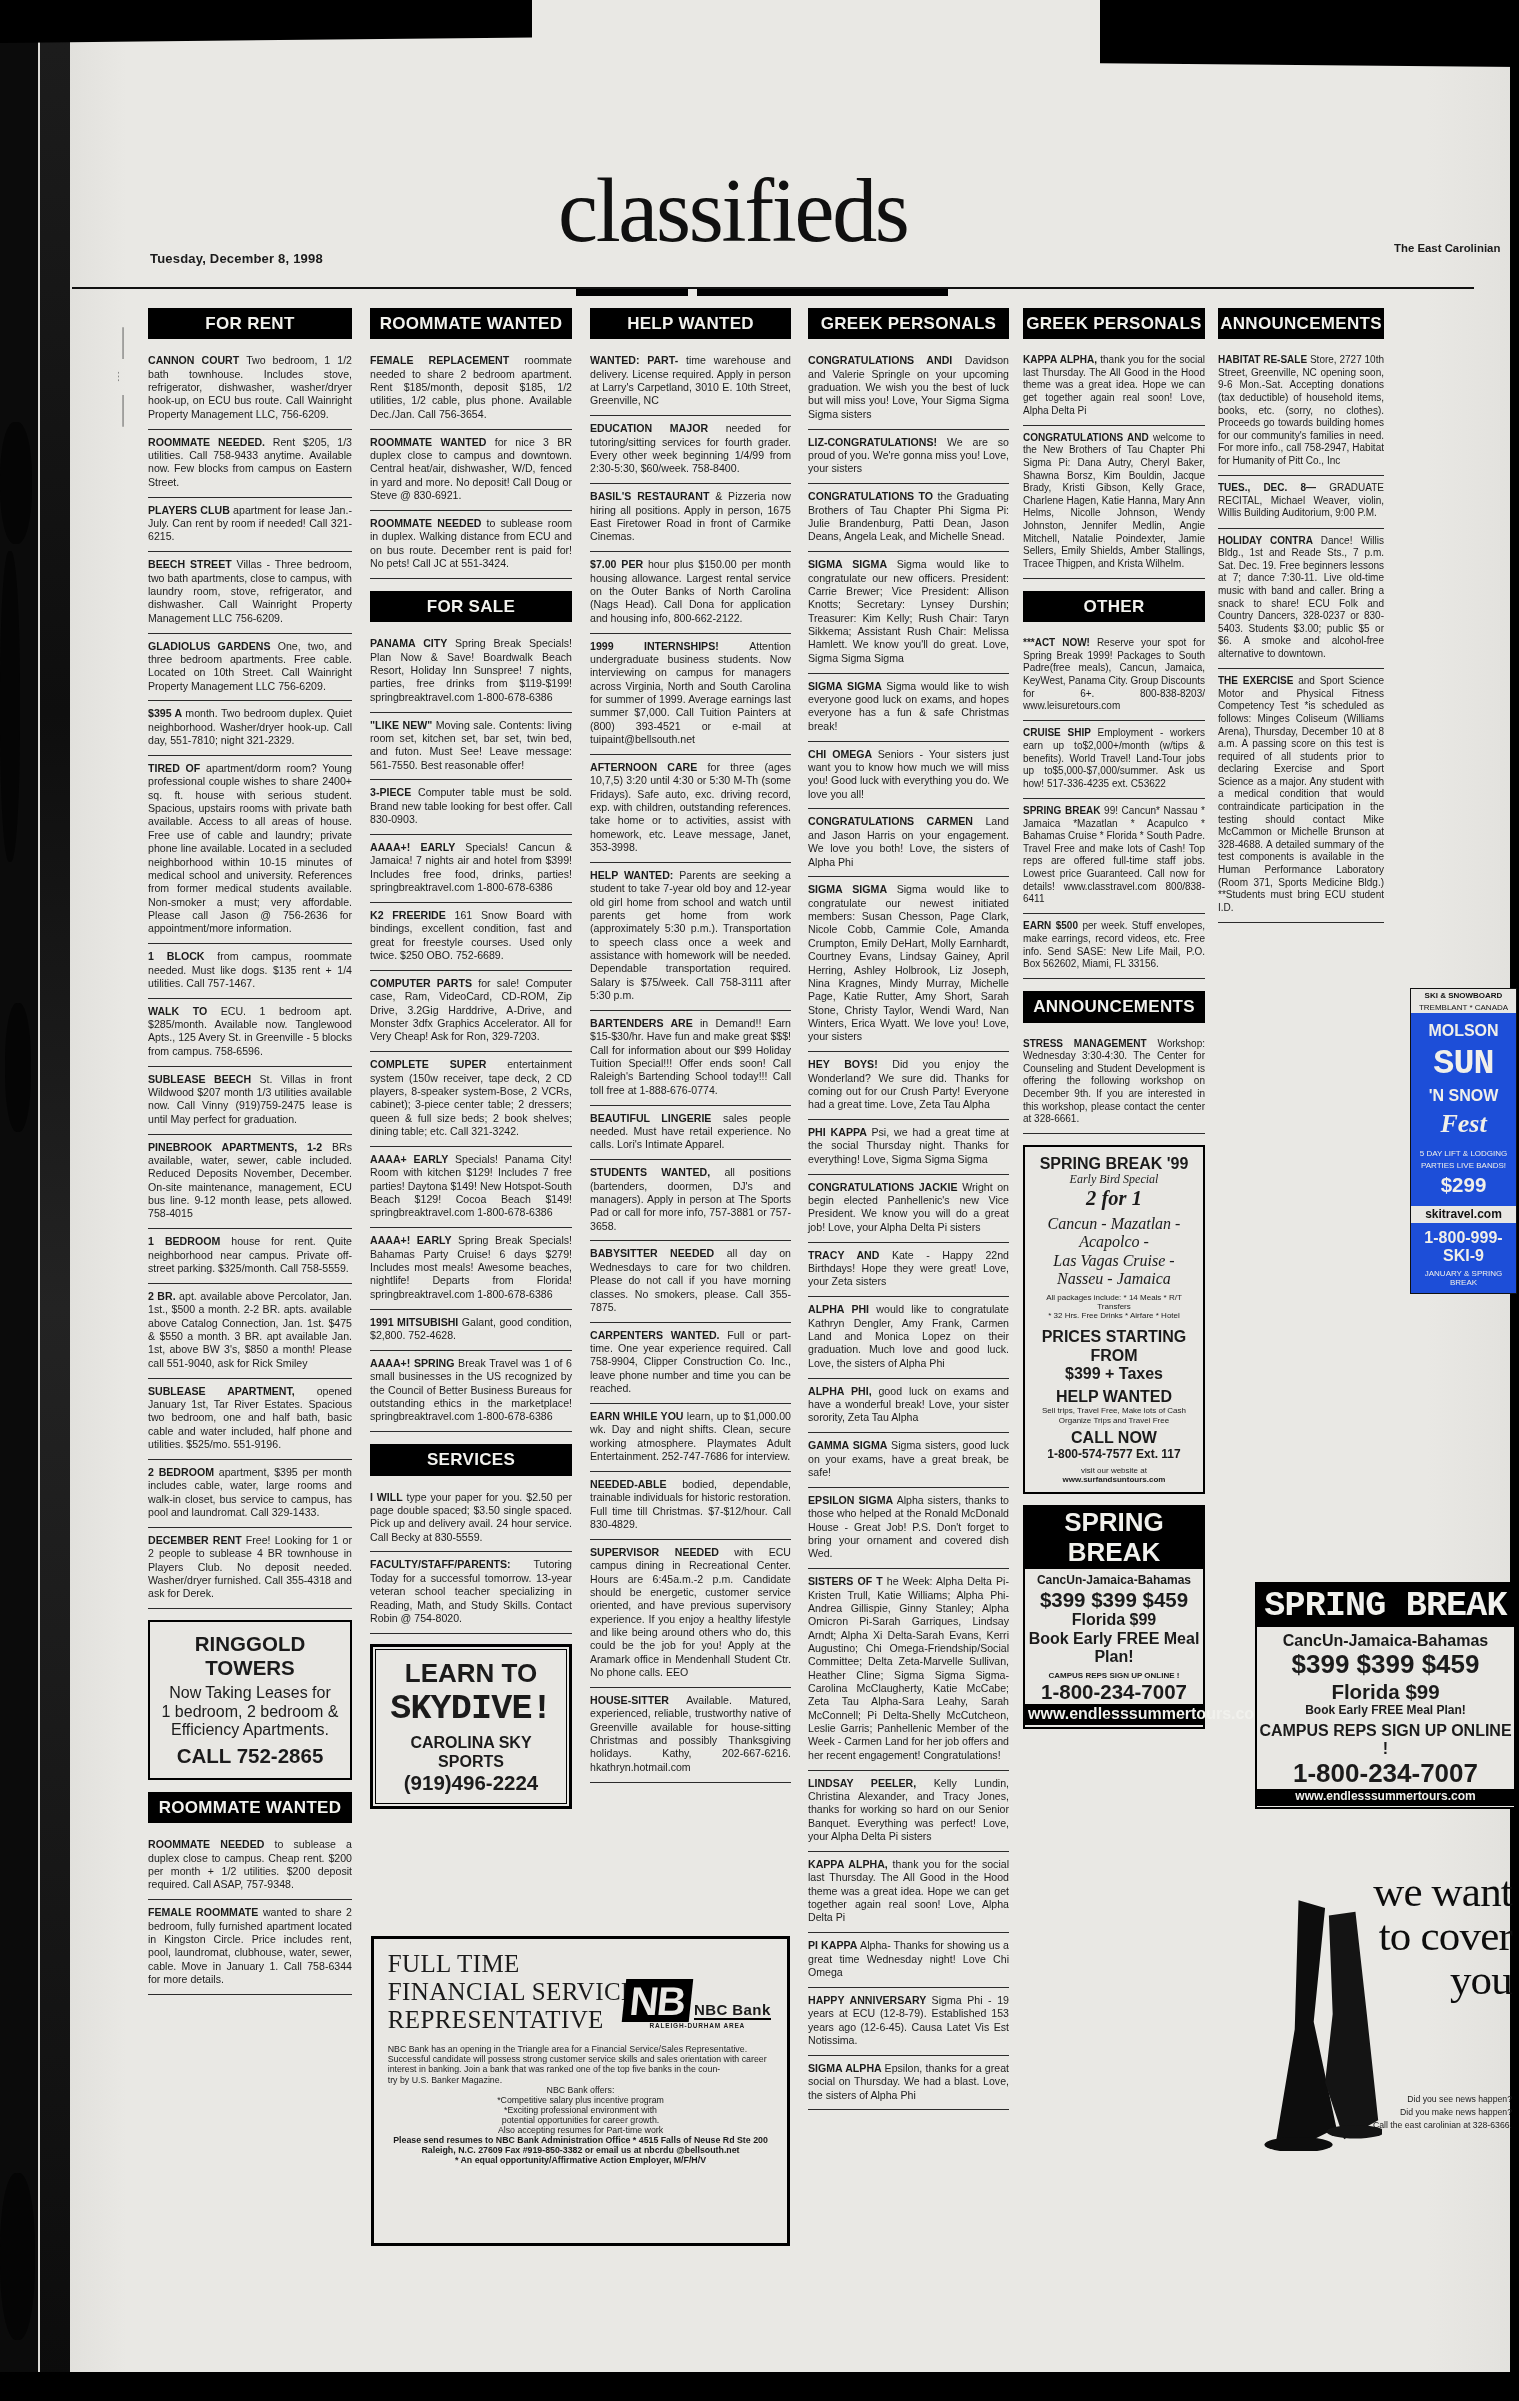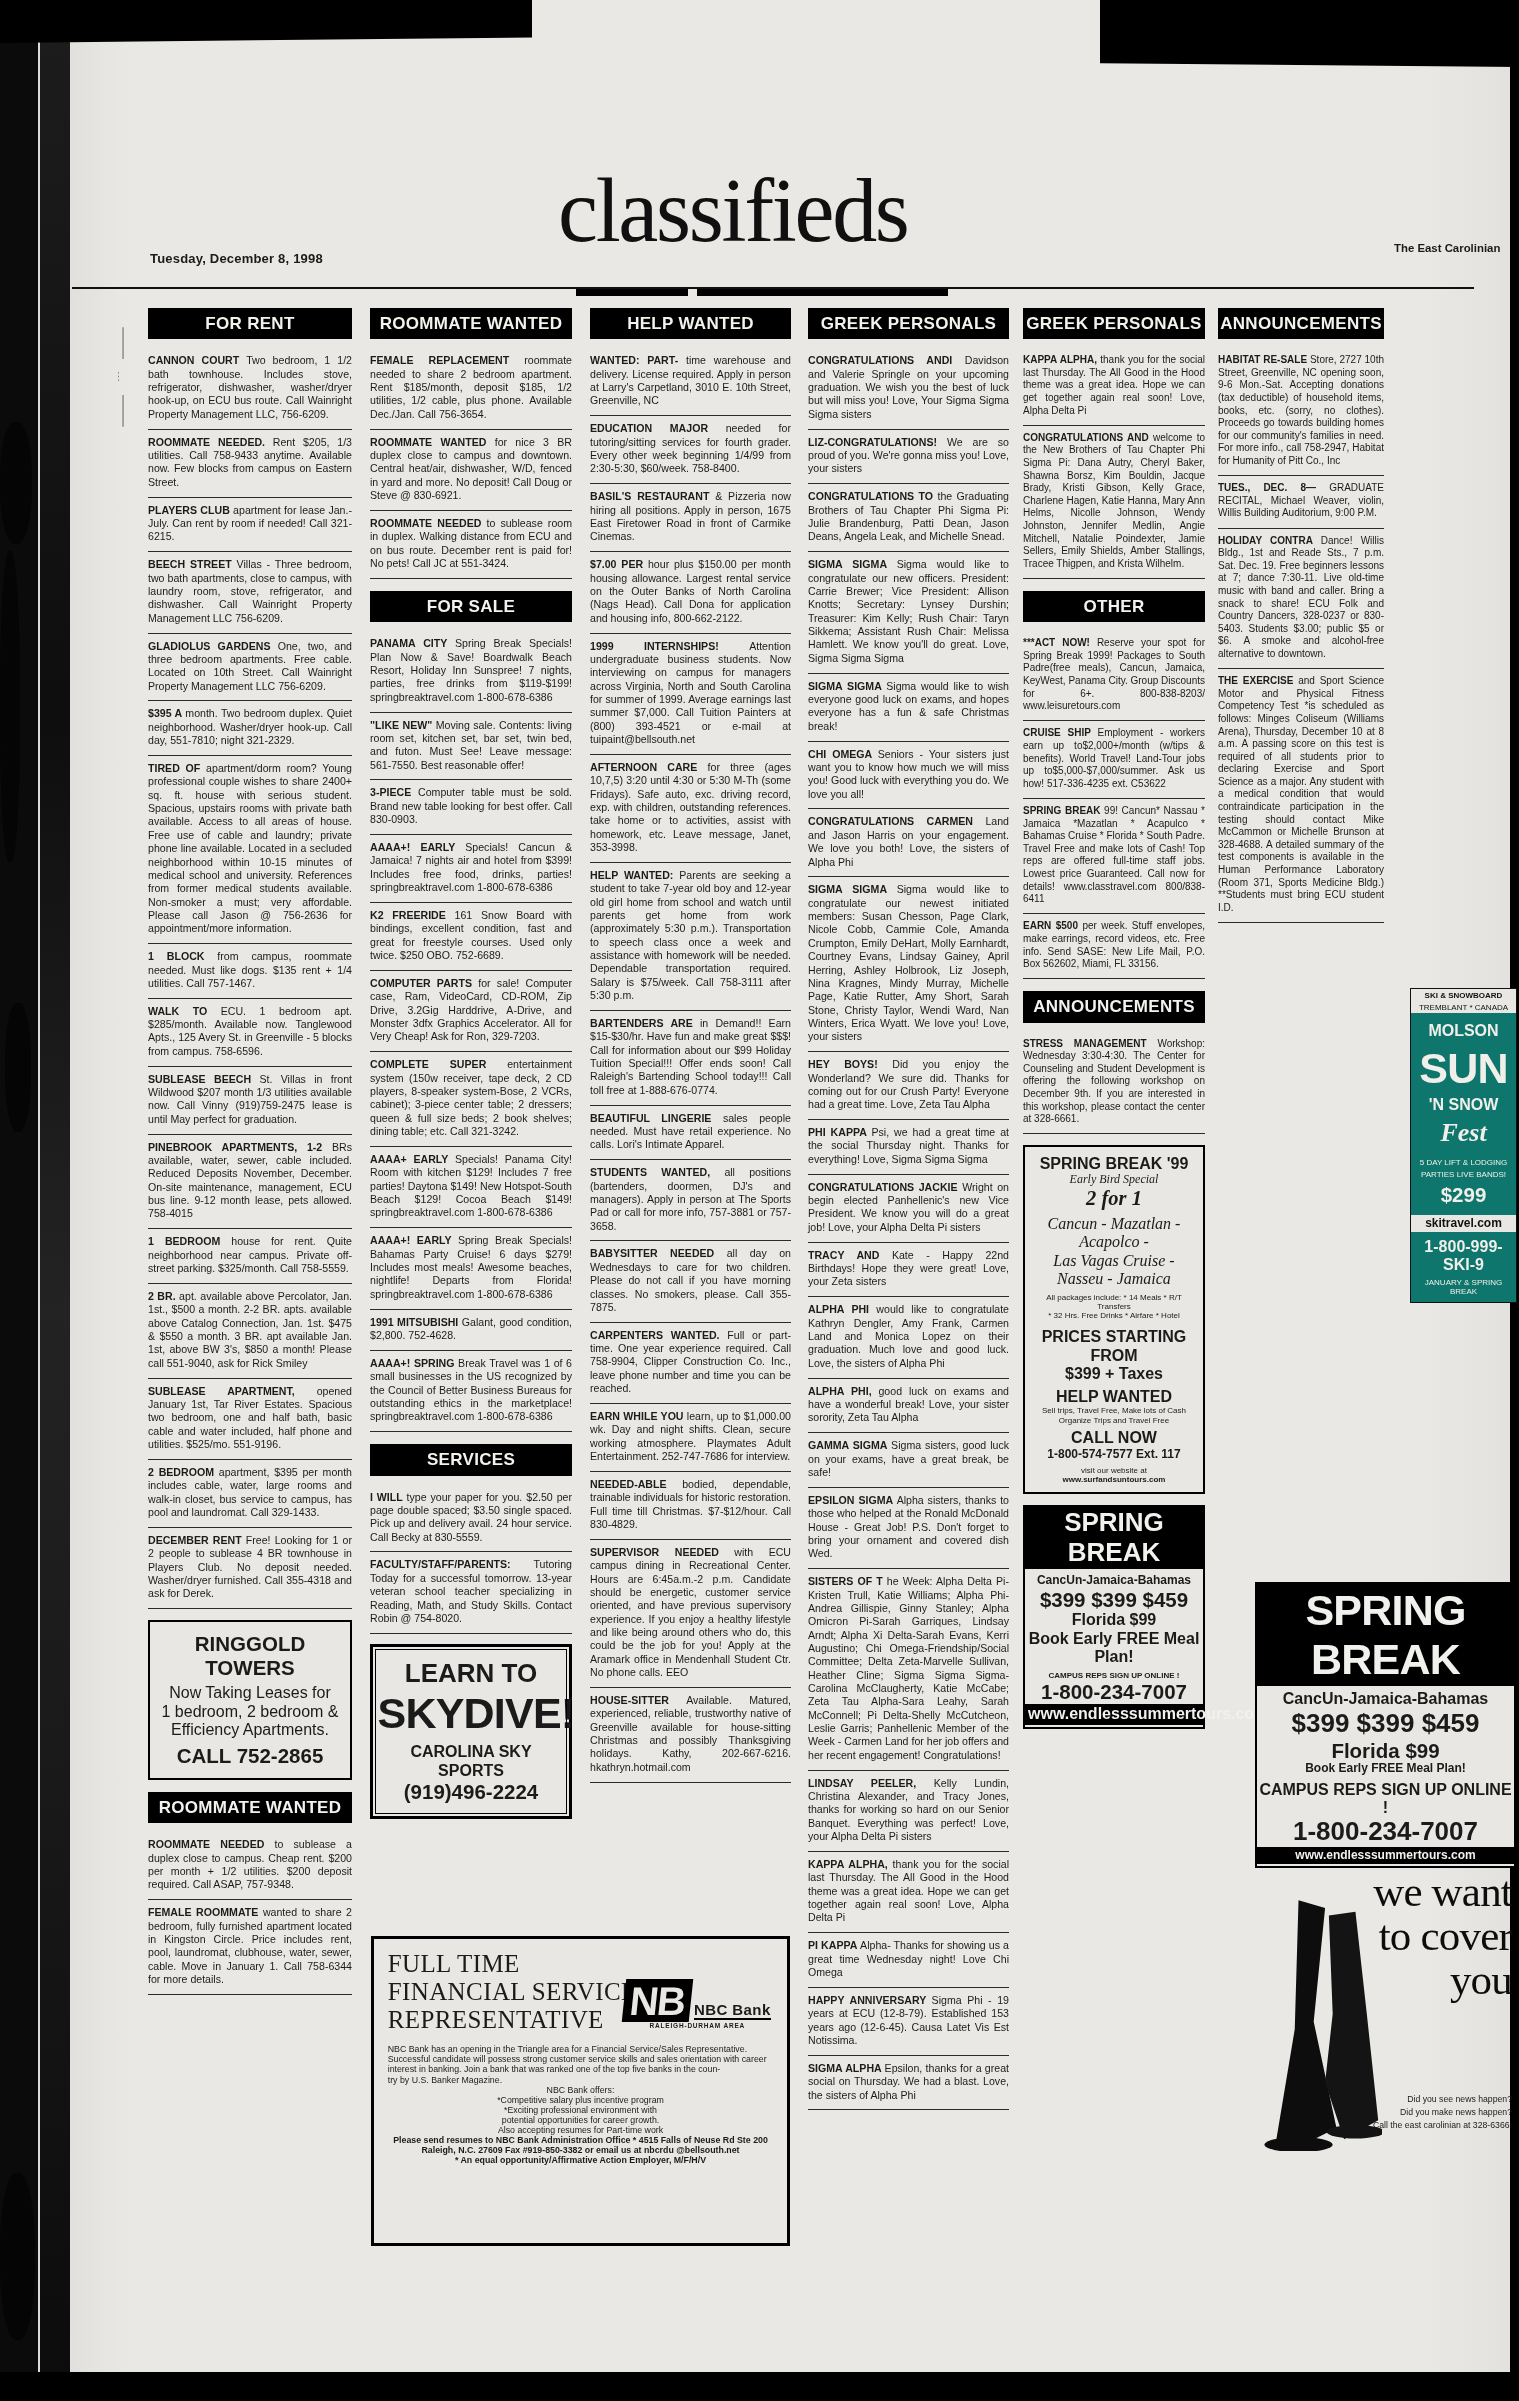--- a/index.html
+++ b/index.html
@@ -25,38 +25,38 @@
   .sec-hdr{background:#000;color:#f2f2ee;font-weight:bold;font-size:17px;text-align:center;
     padding:6px 1.5px 5.3px;margin:0 0 9px;letter-spacing:0.3px;}
   .ad + .sec-hdr, .boxad + .sec-hdr{margin-top:12px;}
   .ad{font-size:10.6px;line-height:1.26;text-align:justify;padding:6px 0 7.6px;border-bottom:1.2px solid #2b2b2b;}
   .ad .lead{font-weight:bold;}
   .narrow .ad{font-size:10px;}
   
   .boxad{border:2.3px solid #000;margin:10.6px 0;padding:7.6px 4.6px;text-align:center;background:#e8e7e3;}
   .bl{line-height:1.15;}
   .xs{font-size:8px;} .sm{font-size:16px;} .md{font-size:12px;} .lg{font-size:16px;}
-  .xl{font-size:20.5px;} .xxl{font-size:26px;} .huge{font-size:43px;letter-spacing:-0.8px;}
+  .xl{font-size:20.5px;} .xxl{font-size:26px;} .huge{font-size:35px;letter-spacing:-0.8px;font-family:Liberation Mono, monospace;}
   .b{font-weight:bold;} .i{font-style:italic;} .serif{font-family:"Liberation Serif",serif;}
   .wob{background:#000;color:#f1f1ed;padding:1.5px 3px;}
   .gap6{margin-top:4.6px;} .gap10{margin-top:7.6px;}
   .ringgold{padding:10.6px 4.6px;}
   .skydive{border-width:3.8px;outline:1.5px solid #000;outline-offset:-6.8px;padding:12px 4.6px;}
   
   .abs{position:absolute;}
   .nbc{left:371px;top:1936px;width:419px;height:310px;border:3px solid #000;background:#e8e7e3;padding:10.6px 13.7px;box-sizing:border-box;text-align:left;}
   .nbc-title{font-family:"Liberation Serif",serif;font-size:25px;line-height:1.12;letter-spacing:0.4px;}
   .nbc-logo{position:absolute;right:13.7px;top:40px;width:152px;text-align:center;}
   .nbc-logo .nb{display:inline-block;background:#000;color:#e8e7e3;font-weight:bold;font-size:40px;line-height:1;padding:1.5px 6px;letter-spacing:-1.5px;transform:skewX(-6deg);}
   .nbc-logo .nm{font-weight:bold;font-size:15px;letter-spacing:0.4px;border-bottom:2.3px solid #000;}
   .nbc-logo .tag{font-size:6.5px;font-weight:bold;letter-spacing:0.8px;}
   .nbc-body{margin-top:10.6px;font-size:8.8px;line-height:1.45;}
   .nbc-body .bl{text-align:left;}
   .nbc-body .ctr{text-align:center;}
-  .ski{left:1410px;top:988px;width:105px;background:#0f766e;color:#f0efe9;padding:0 0 4.6px;text-align:center;border:1.5px solid #111;}
+  .ski{left:1410px;top:988px;width:105px;background:#1d4ed8;color:#f0efe9;padding:0 0 4.6px;text-align:center;border:1.5px solid #111;}
   .ski .white{background:#e8e7e3;color:#111;padding:2.3px 1.5px;}
   .ski .bl{padding:1.5px 1.5px;}
   .endless{background:#e8e7e3;border:2.3px solid #000;text-align:center;padding:0 0 1.5px;}
   .endless-big{left:1255px;top:1582px;width:257px;}
   .cover{left:1258px;top:1870px;width:254px;height:380px;text-align:right;}
   .cover .bigline{font-family:"Liberation Serif",serif;font-size:43px;line-height:1.02;letter-spacing:-0.8px;color:#0d0d0d;}
   .cover .smline{font-size:8.7px;line-height:1.5;}
   .boots{position:absolute;left:-4.6px;top:30px;width:129px;height:251px;}
   .scribble{position:absolute;left:97px;top:327px;width:35px;height:532px;opacity:.55;font-size:11.4px;font-weight:bold;color:#333;writing-mode:vertical-rl;letter-spacing:12px;}
 </style>

